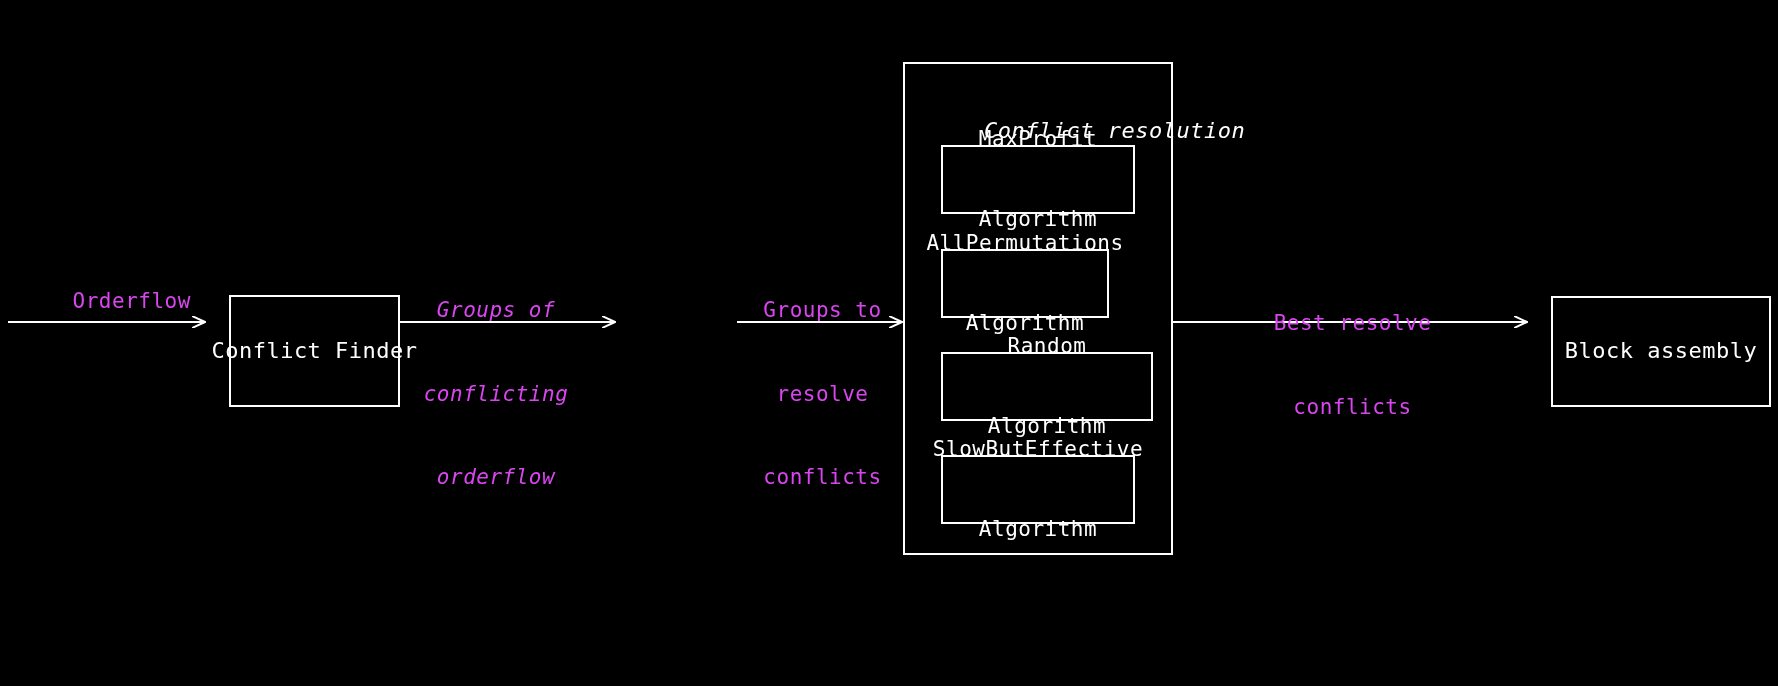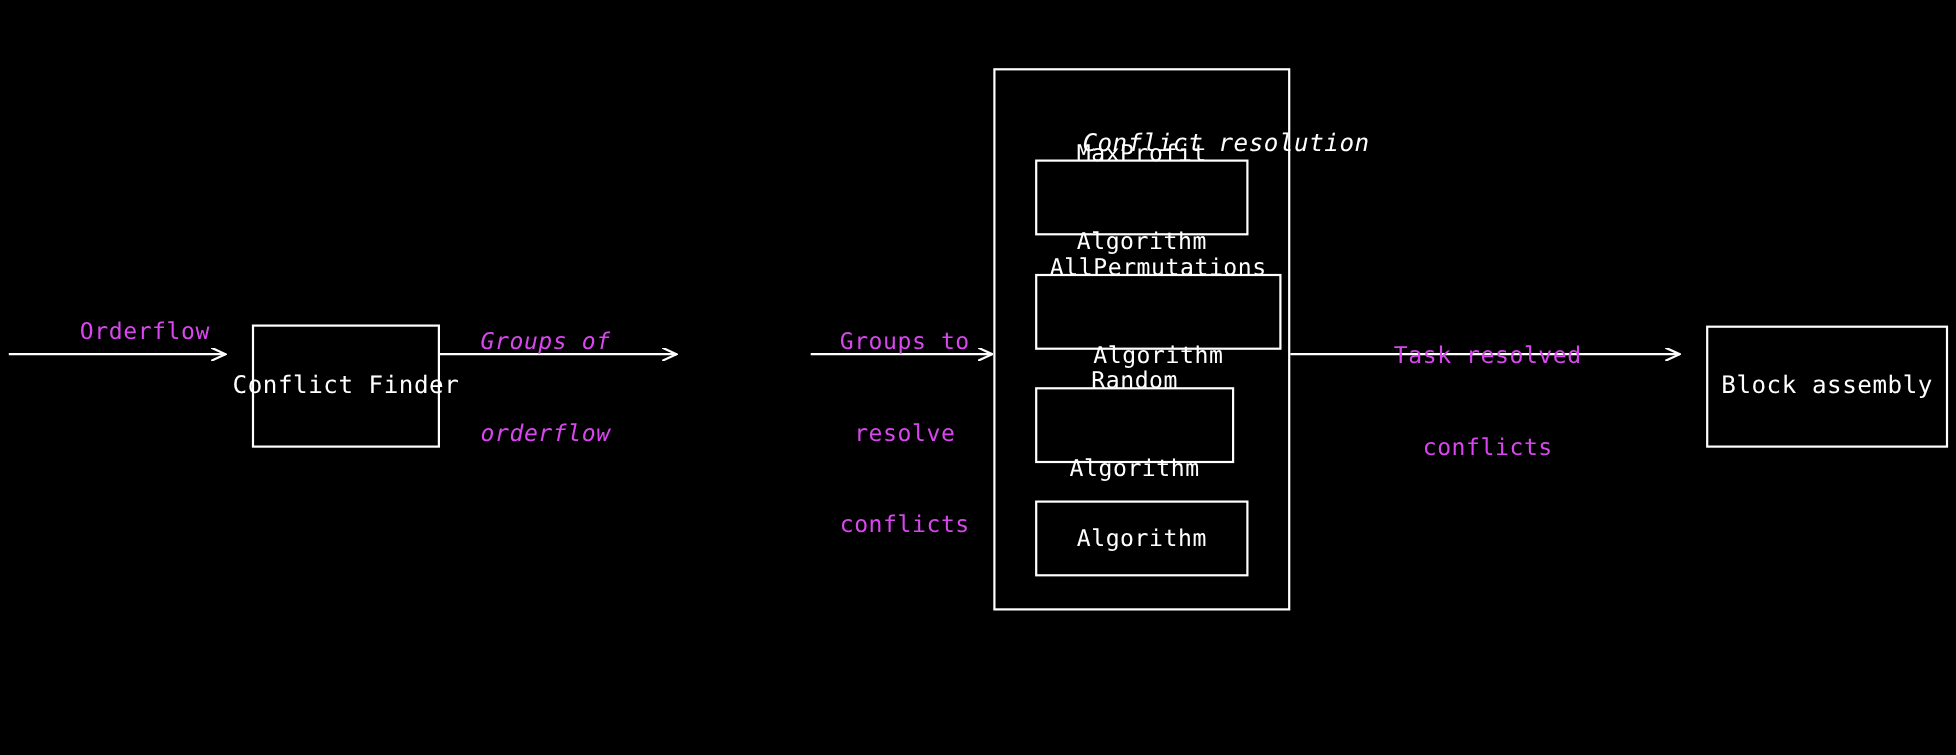--- a/index.html
+++ b/index.html
@@ -75,31 +75,32 @@
     <line x1="737" y1="322" x2="902" y2="322" stroke="#ffffff" stroke-width="2" marker-end="url(#ah)"></line>
     <line x1="1172" y1="322" x2="1527" y2="322" stroke="#ffffff" stroke-width="2" marker-end="url(#ah)"></line>
   </svg>
 
   <div class="edge-label" style="left:20px;top:260px;width:160px;">
     <span>Orderflow</span>
   </div>
 
   <div class="edge-label" style="left:380px;top:242px;width:232px;font-style:italic;">
     <span class="node-label">Groups of</span>
+    <span class="node-label">conflicting</span>
     <span class="node-label">orderflow</span>
   </div>
 
   <div class="edge-label" style="left:745px;top:242px;width:155px;">
     <span class="node-label">Groups to</span>
     <span class="node-label">resolve</span>
     <span class="node-label">conflicts</span>
   </div>
 
   <div class="edge-label" style="left:1180px;top:255px;width:345px;">
-    <span class="node-label">Task resolved</span>
+    <span class="node-label">Best resolve</span>
     <span class="node-label">conflicts</span>
   </div>
 
   <div class="node proc" style="left:205px;top:295px;width:171px;height:112px;">
     <span class="node-label">Conflict Finder</span>
   </div>
 
 
   <div class="node proc" style="left:1527px;top:296px;width:220px;height:111px;">
     <span class="node-label">Block assembly</span>
@@ -111,33 +112,34 @@
     <span>Conflict resolution</span>
   </div>
 
   <div class="node algo" style="left:941px;top:145px;width:194px;height:69px;">
     <span>
       <span class="node-label">MaxProfit</span>
       <span class="node-label">Algorithm</span>
     </span>
   </div>
 
-  <div class="node algo" style="left:941px;top:249px;width:224px;height:69px;">
+  <div class="node algo" style="left:941px;top:249px;width:168px;height:69px;">
     <span>
       <span class="node-label">AllPermutations</span>
       <span class="node-label">Algorithm</span>
     </span>
   </div>
 
-  <div class="node algo" style="left:941px;top:352px;width:181px;height:69px;">
+  <div class="node algo" style="left:941px;top:352px;width:212px;height:69px;">
     <span>
       <span class="node-label">Random</span>
       <span class="node-label">Algorithm</span>
     </span>
   </div>
 
   <div class="node algo" style="left:941px;top:455px;width:194px;height:69px;">
     <span>
+      <span class="node-label">SlowButEffective</span>
       <span class="node-label">Algorithm</span>
     </span>
   </div>
 
 </div>
 
 </body></html>

